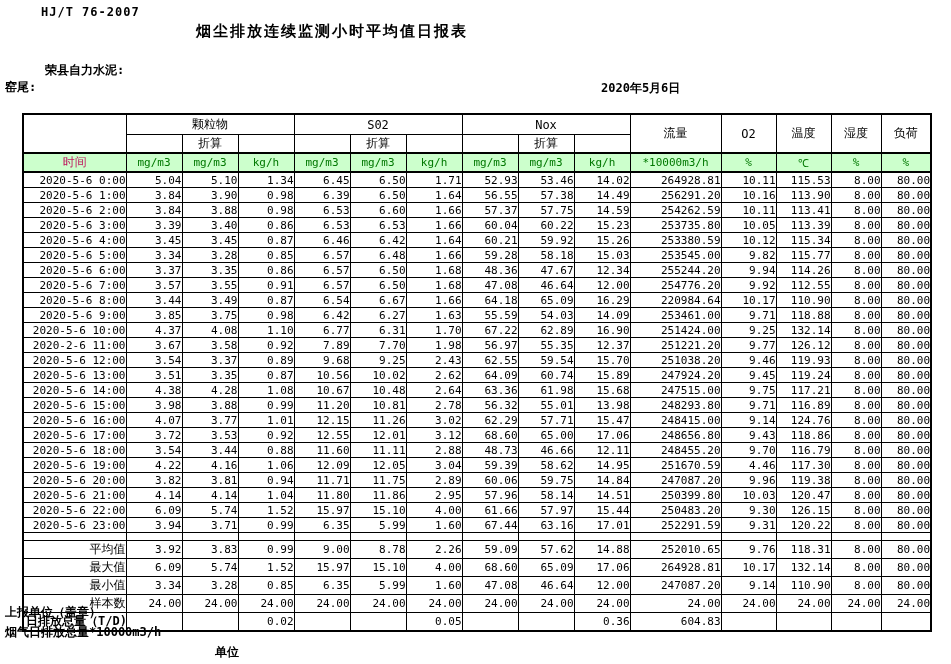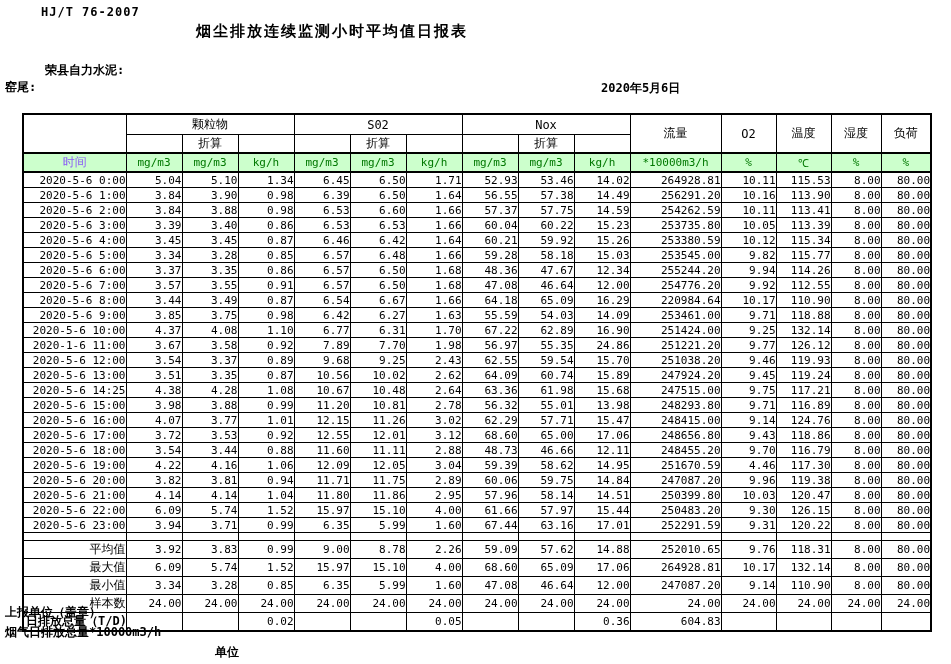--- a/index.html
+++ b/index.html
@@ -25,21 +25,21 @@
   table.report td,table.report th{
     border:1px solid #000;padding:0;height:14px;overflow:hidden;
     font-weight:normal;white-space:nowrap;
   }
   tr.grp-row td{height:19px;text-align:center;font-size:12px;}
   tr.sub-row td{height:13px;text-align:center;font-size:12px;margin-left:12px;}
   tr.unit-row td{
     background:#ccffcc;color:#007800;text-align:center;height:14px;
     border-top:2px solid #000;border-bottom:2px solid #000;
   }
-  tr.unit-row td.time-h{color:#8b5cf6;font-size:12px;}
+  tr.unit-row td.time-h{color:#be185d;font-size:12px;}
   td.num{text-align:right;padding-right:9px;}
   td.time{text-align:right;padding-right:6px;font-size:11px;}
   td.slabel{text-align:right;padding-right:4px;font-size:12px;}
   tr.spacer td{height:7px;}
   tr.total-row td:first-child{border-left:none;text-align:left;padding-left:2px;font-size:12px;font-weight:bold;}
   .foot1{left:5px;top:624px;font-size:12px;font-weight:bold;}
   .foot2{left:5px;top:604px;font-size:12px;font-weight:bold;}
   .foot3{left:215px;top:644px;font-size:12px;font-weight:bold;}
 </style>
 </head>
@@ -292,30 +292,30 @@
         <td class="num">67.22</td>
         <td class="num">62.89</td>
         <td class="num">16.90</td>
         <td class="num">251424.00</td>
         <td class="num">9.25</td>
         <td class="num">132.14</td>
         <td class="num">8.00</td>
         <td class="num">80.00</td>
       </tr>
       <tr>
-        <td class="time">2020-1-6 11:00</td>
+        <td class="time">2020-2-6 11:00</td>
         <td class="num">3.67</td>
         <td class="num">3.58</td>
         <td class="num">0.92</td>
         <td class="num">7.89</td>
         <td class="num">7.70</td>
         <td class="num">1.98</td>
         <td class="num">56.97</td>
         <td class="num">55.35</td>
-        <td class="num">24.86</td>
+        <td class="num">12.37</td>
         <td class="num">251221.20</td>
         <td class="num">9.77</td>
         <td class="num">126.12</td>
         <td class="num">8.00</td>
         <td class="num">80.00</td>
       </tr>
       <tr>
         <td class="time">2020-5-6 12:00</td>
         <td class="num">3.54</td>
         <td class="num">3.37</td>
@@ -343,21 +343,21 @@
         <td class="num">64.09</td>
         <td class="num">60.74</td>
         <td class="num">15.89</td>
         <td class="num">247924.20</td>
         <td class="num">9.45</td>
         <td class="num">119.24</td>
         <td class="num">8.00</td>
         <td class="num">80.00</td>
       </tr>
       <tr>
-        <td class="time">2020-5-6 14:25</td>
+        <td class="time">2020-5-6 14:00</td>
         <td class="num">4.38</td>
         <td class="num">4.28</td>
         <td class="num">1.08</td>
         <td class="num">10.67</td>
         <td class="num">10.48</td>
         <td class="num">2.64</td>
         <td class="num">63.36</td>
         <td class="num">61.98</td>
         <td class="num">15.68</td>
         <td class="num">247515.00</td>

